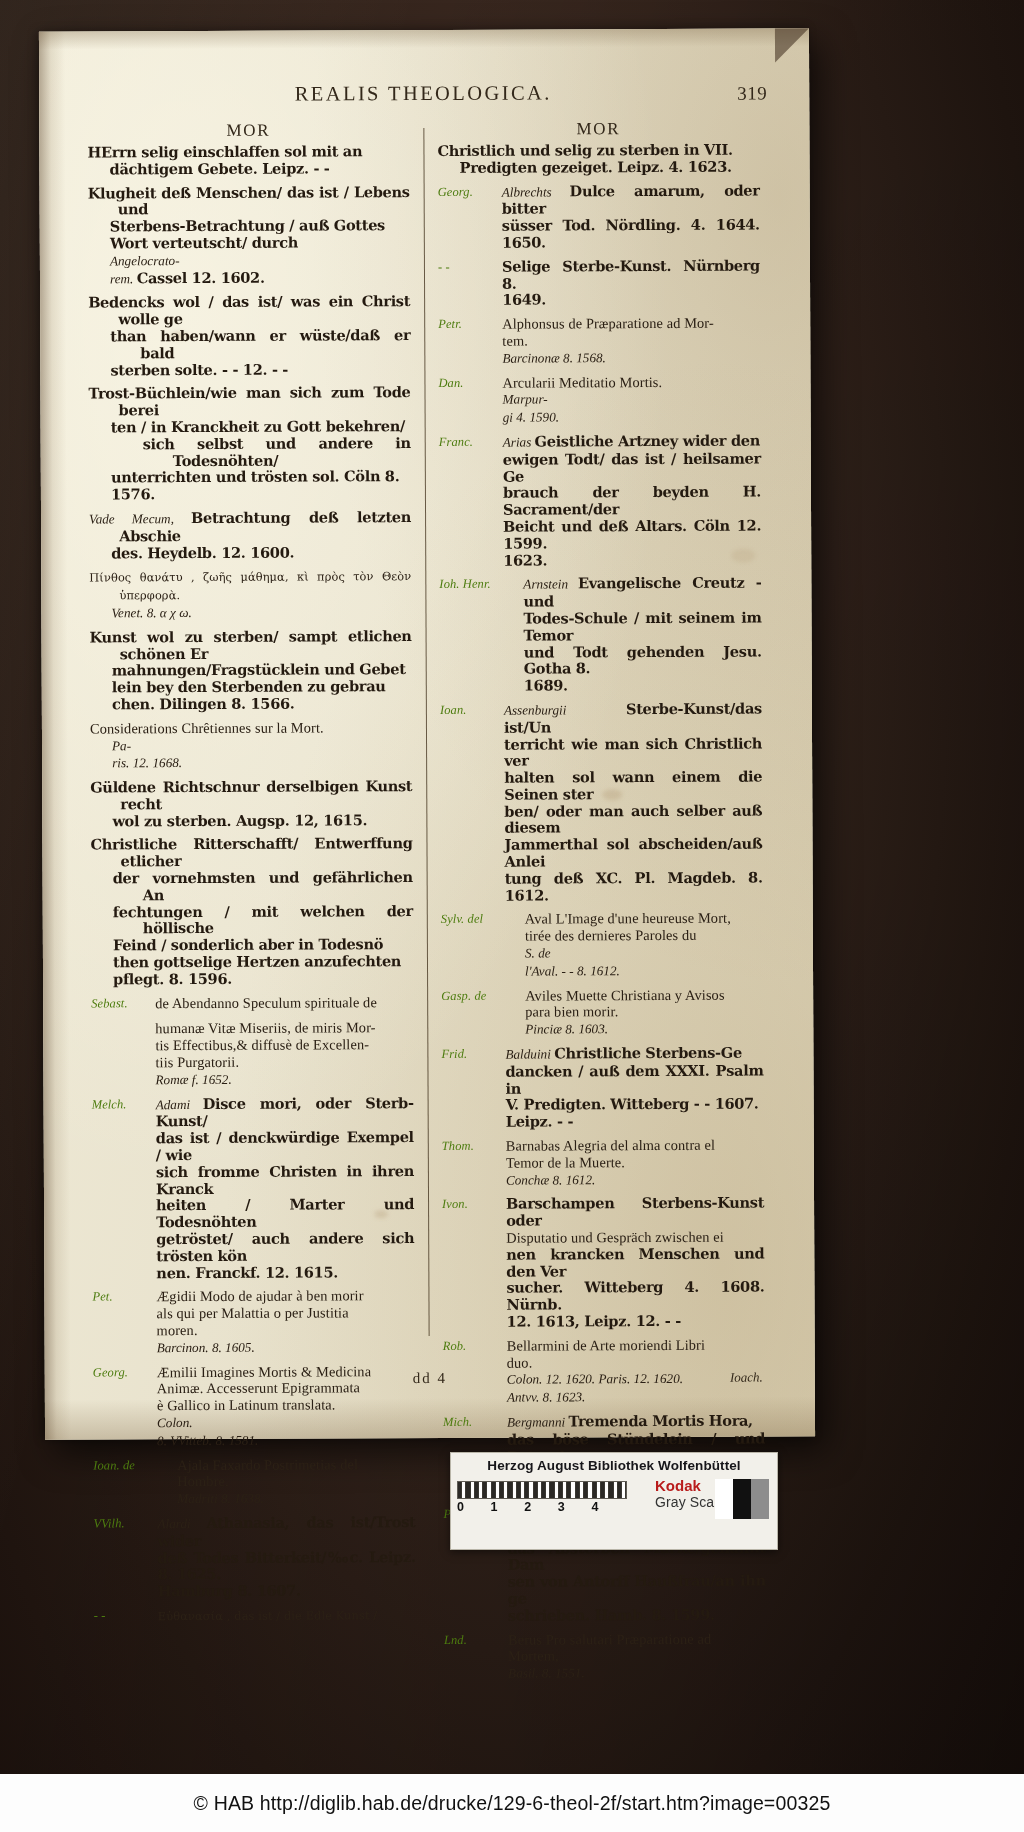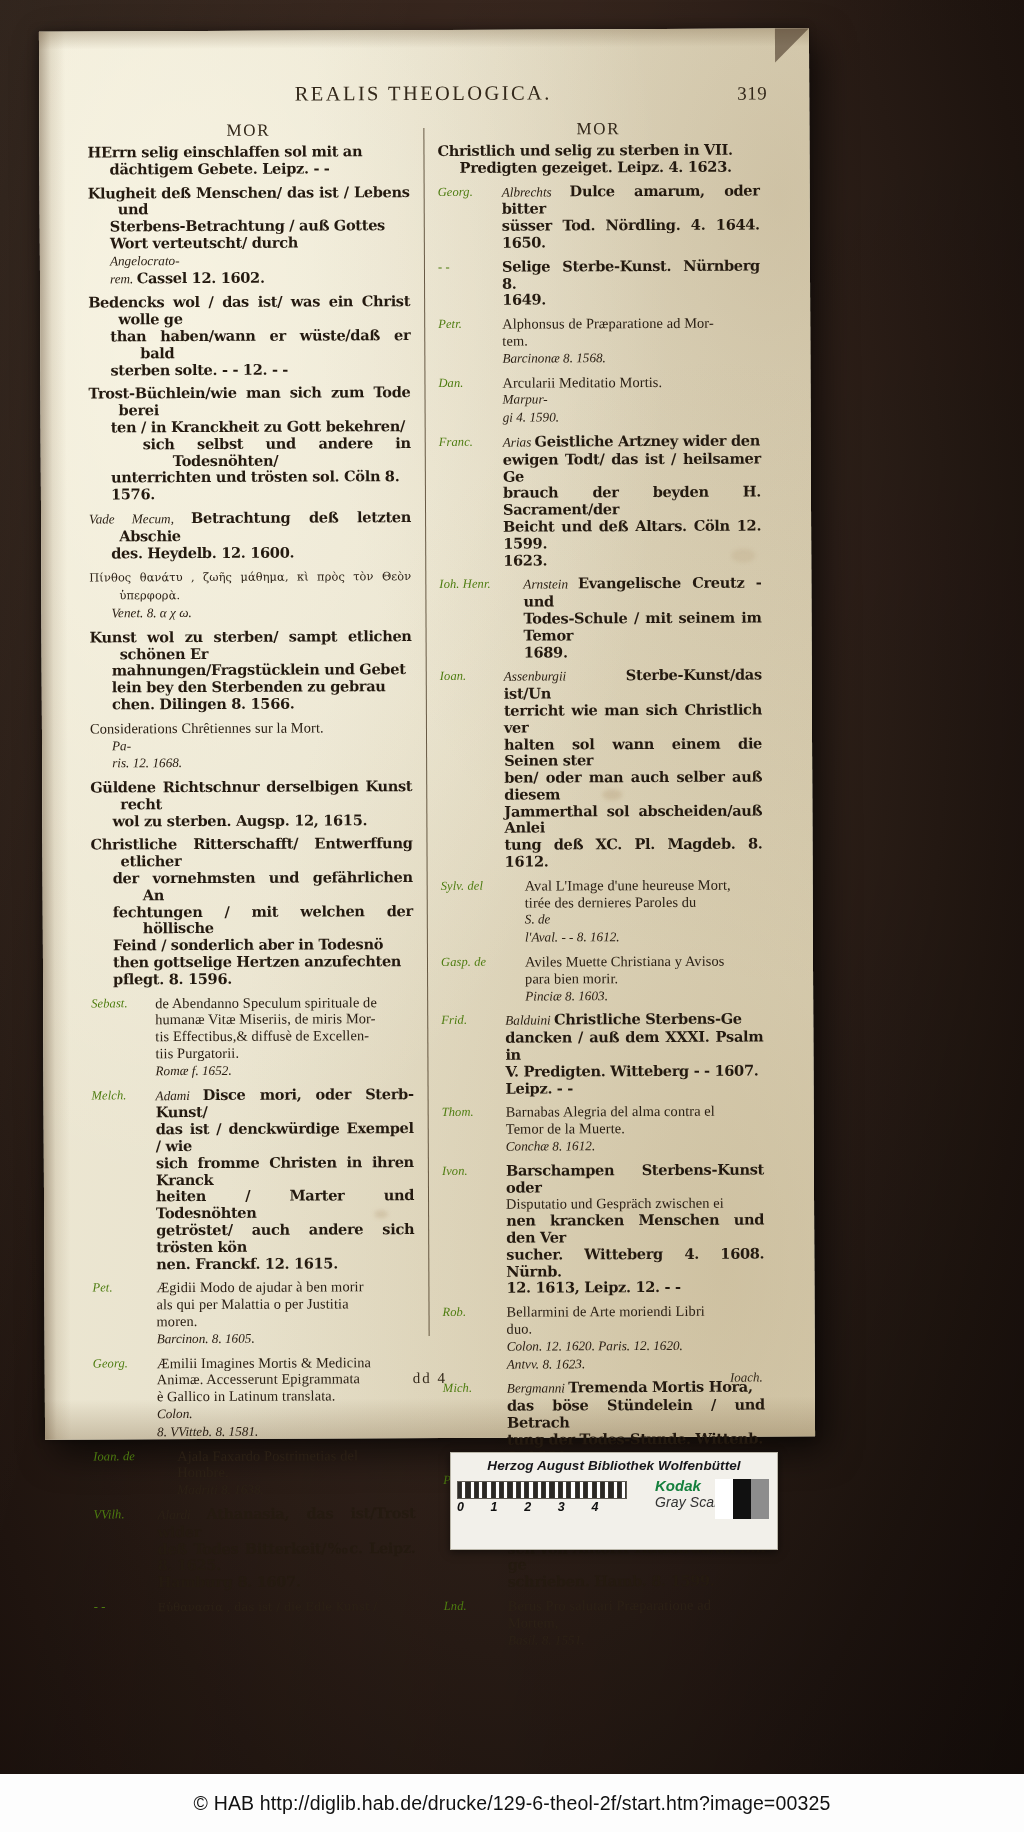--- a/index.html
+++ b/index.html
@@ -186,38 +186,37 @@
   }
 
   
   #target-card{
     position:absolute;
     left:450px;top:1452px;
     width:326px;height:96px;
     background:#f2f0ea;
     border:1px solid #b9b5a8;
     box-shadow:0 2px 8px rgba(0,0,0,.5);
-    font-style:italic;
   }
   #card-title{
     text-align:center;
     font-family:"Liberation Sans", sans-serif;
     font-size:13.5px;font-weight:700;
     color:#17161a;
     padding:5px 2px 2px 2px;
     letter-spacing:.1px;
   }
   #card-body{position:relative;height:68px;}
   #kodak-block{
     position:absolute;right:4px;top:2px;
     width:120px;
   }
   #kodak-word{
     font-family:"Liberation Sans", sans-serif;
-    font-weight:700;font-size:15px;color:#15803d;
+    font-weight:700;font-size:15px;color:#b91c1c;
     text-align:left;padding-left:2px;
   }
   #kodak-sub{
     font-family:"Liberation Sans", sans-serif;
     font-size:14px;color:#333;
     text-align:left;padding-left:2px;letter-spacing:.1px;
   }
   #patch-row{
     position:absolute;right:4px;top:2px;
     width:54px;height:40px;display:flex;
@@ -362,21 +361,21 @@
                 <div style="padding-left: 22px;"><span class="fr">fechtungen / mit welchen der höllische</span></div>
                 <div style="padding-left: 22px;"><span class="fr">Feind / sonderlich aber in Todesnö­</span></div>
                 <div style="padding-left: 22px;"><span class="fr">then gottselige Hertzen anzufechten</span></div>
                 <div style="padding-left: 22px;"><span class="fr">pflegt. 8. 1596.</span></div>
               </div>
             </div>
             <div class="entry">
               <div class="author">Sebast.</div>
               <div class="body">
                 <div><span class="ro">de Abendanno Speculum spirituale de</span></div>
-                <div style="padding-left: 0px;"><span class="ro">humanæ Vitæ Miseriis, de miris Mor-</span></div>
+                <div style="padding-left: 0px; margin-top: 9px;"><span class="ro">humanæ Vitæ Miseriis, de miris Mor-</span></div>
                 <div style="padding-left: 0px;"><span class="ro">tis Effectibus,&amp; diffusè de Excellen-</span></div>
                 <div style="padding-left: 0px;"><span class="ro">tiis Purgatorii.</span></div>
                 <div style="padding-left: 0px;"><span class="it">Romæ f. 1652.</span></div>
               </div>
             </div>
             <div class="entry">
               <div class="author">Melch.</div>
               <div class="body">
                 <div><span class="it">Adami </span><span class="fr">Disce mori, oder Sterb-Kunst/</span></div>
                 <div style="padding-left: 0px;"><span class="fr">das ist / denckwürdige Exempel / wie</span></div>
@@ -477,20 +476,21 @@
                 <div style="padding-left: 0px;"><span class="fr">brauch der beyden H. Sacrament/der</span></div>
                 <div style="padding-left: 0px;"><span class="fr">Beicht und deß Altars. Cöln 12. 1599.</span></div>
                 <div style="padding-left: 0px;"><span class="fr">1623.</span></div>
               </div>
             </div>
             <div class="entry">
               <div class="author wide">Ioh. Henr.</div>
               <div class="body wide">
                 <div><span class="it">Arnstein </span><span class="fr">Evangelische Creutz - und</span></div>
                 <div style="padding-left: 0px;"><span class="fr">Todes-Schule / mit seinem im Temor</span></div>
+                <div style="padding-left: 0px;"><span class="fr">und Todt gehenden Jesu. Gotha 8.</span></div>
                 <div style="padding-left: 0px;"><span class="fr">1689.</span></div>
               </div>
             </div>
             <div class="entry">
               <div class="author">Ioan.</div>
               <div class="body">
                 <div><span class="it">Assenburgii </span><span class="fr">Sterbe-Kunst/das ist/Un­</span></div>
                 <div style="padding-left: 0px;"><span class="fr">terricht wie man sich Christlich ver­</span></div>
                 <div style="padding-left: 0px;"><span class="fr">halten sol wann einem die Seinen ster­</span></div>
                 <div style="padding-left: 0px;"><span class="fr">ben/ oder man auch selber auß diesem</span></div>

